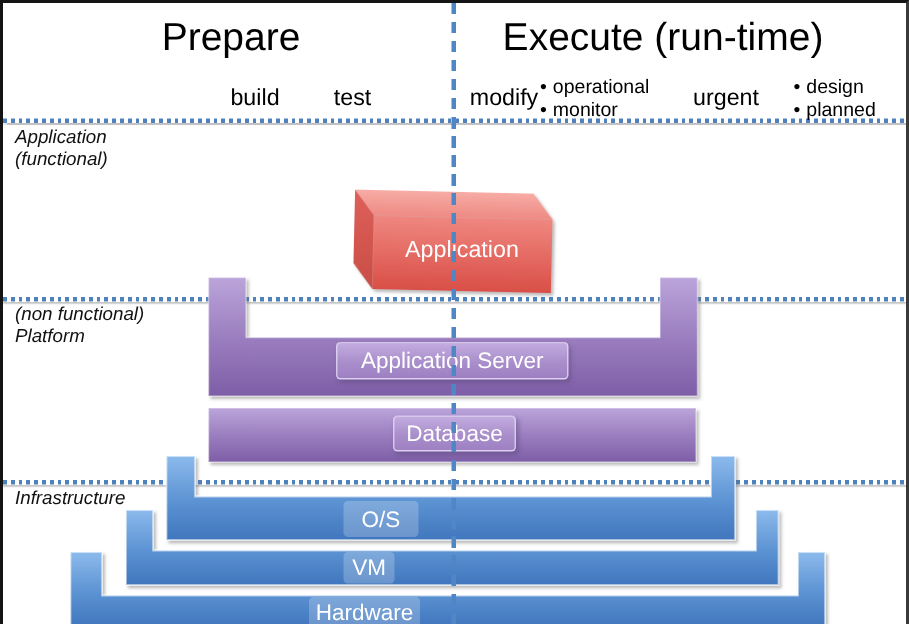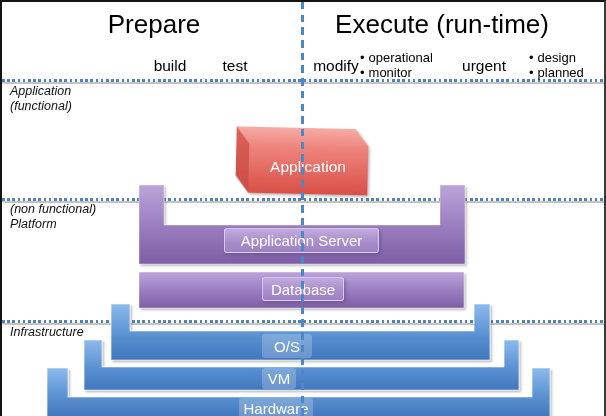--- a/index.html
+++ b/index.html
@@ -31,21 +31,20 @@
     color:#fff;font-size:15px;border-radius:3px;white-space:nowrap;
   }
   .pill.purple{
     background:linear-gradient(to bottom,#c2abdf 0%,#a98ecb 55%,#9d80c2 100%);
     border:1px solid rgba(230,220,245,.75);
     box-shadow:1.5px 2px 3px rgba(90,70,120,.45);
   }
   .pill.blue{
     background:rgba(255,255,255,.22);
     border-radius:3px;
-    margin-left:33px;
   }
   .boxlabel{
     position:absolute;z-index:4;display:flex;align-items:center;justify-content:center;
     color:#fff;font-size:15.5px;
   }
 </style>
 </head>
 <body>
 
 <div id="stage">

